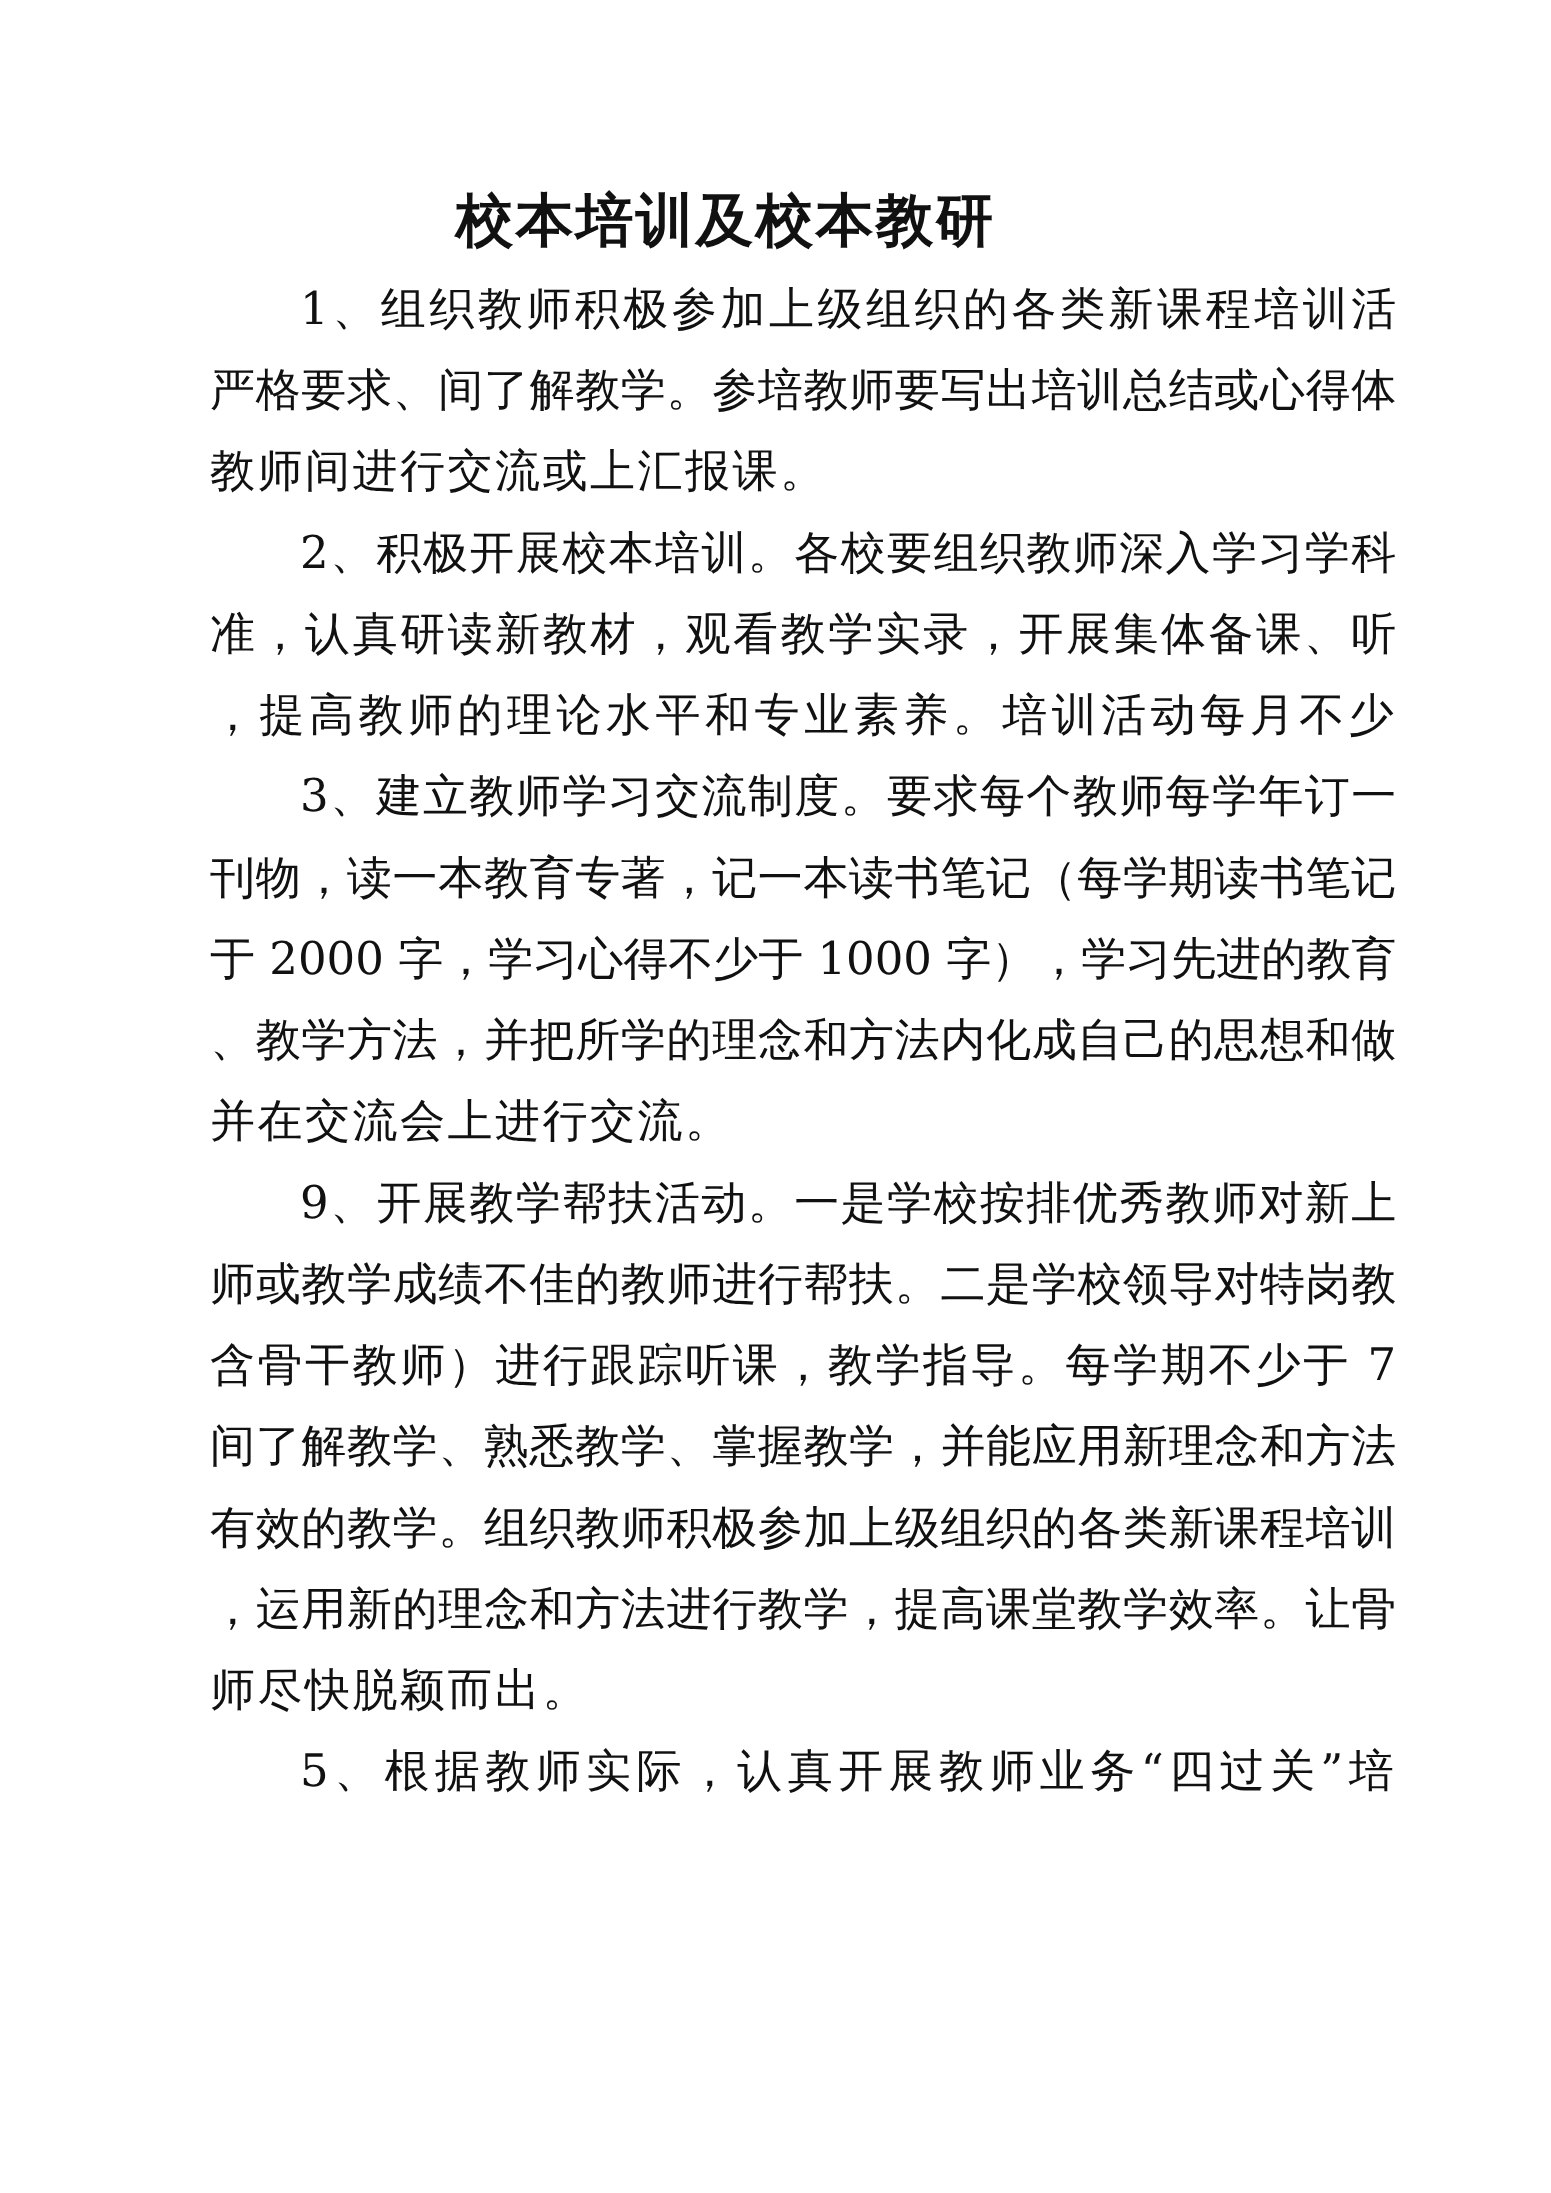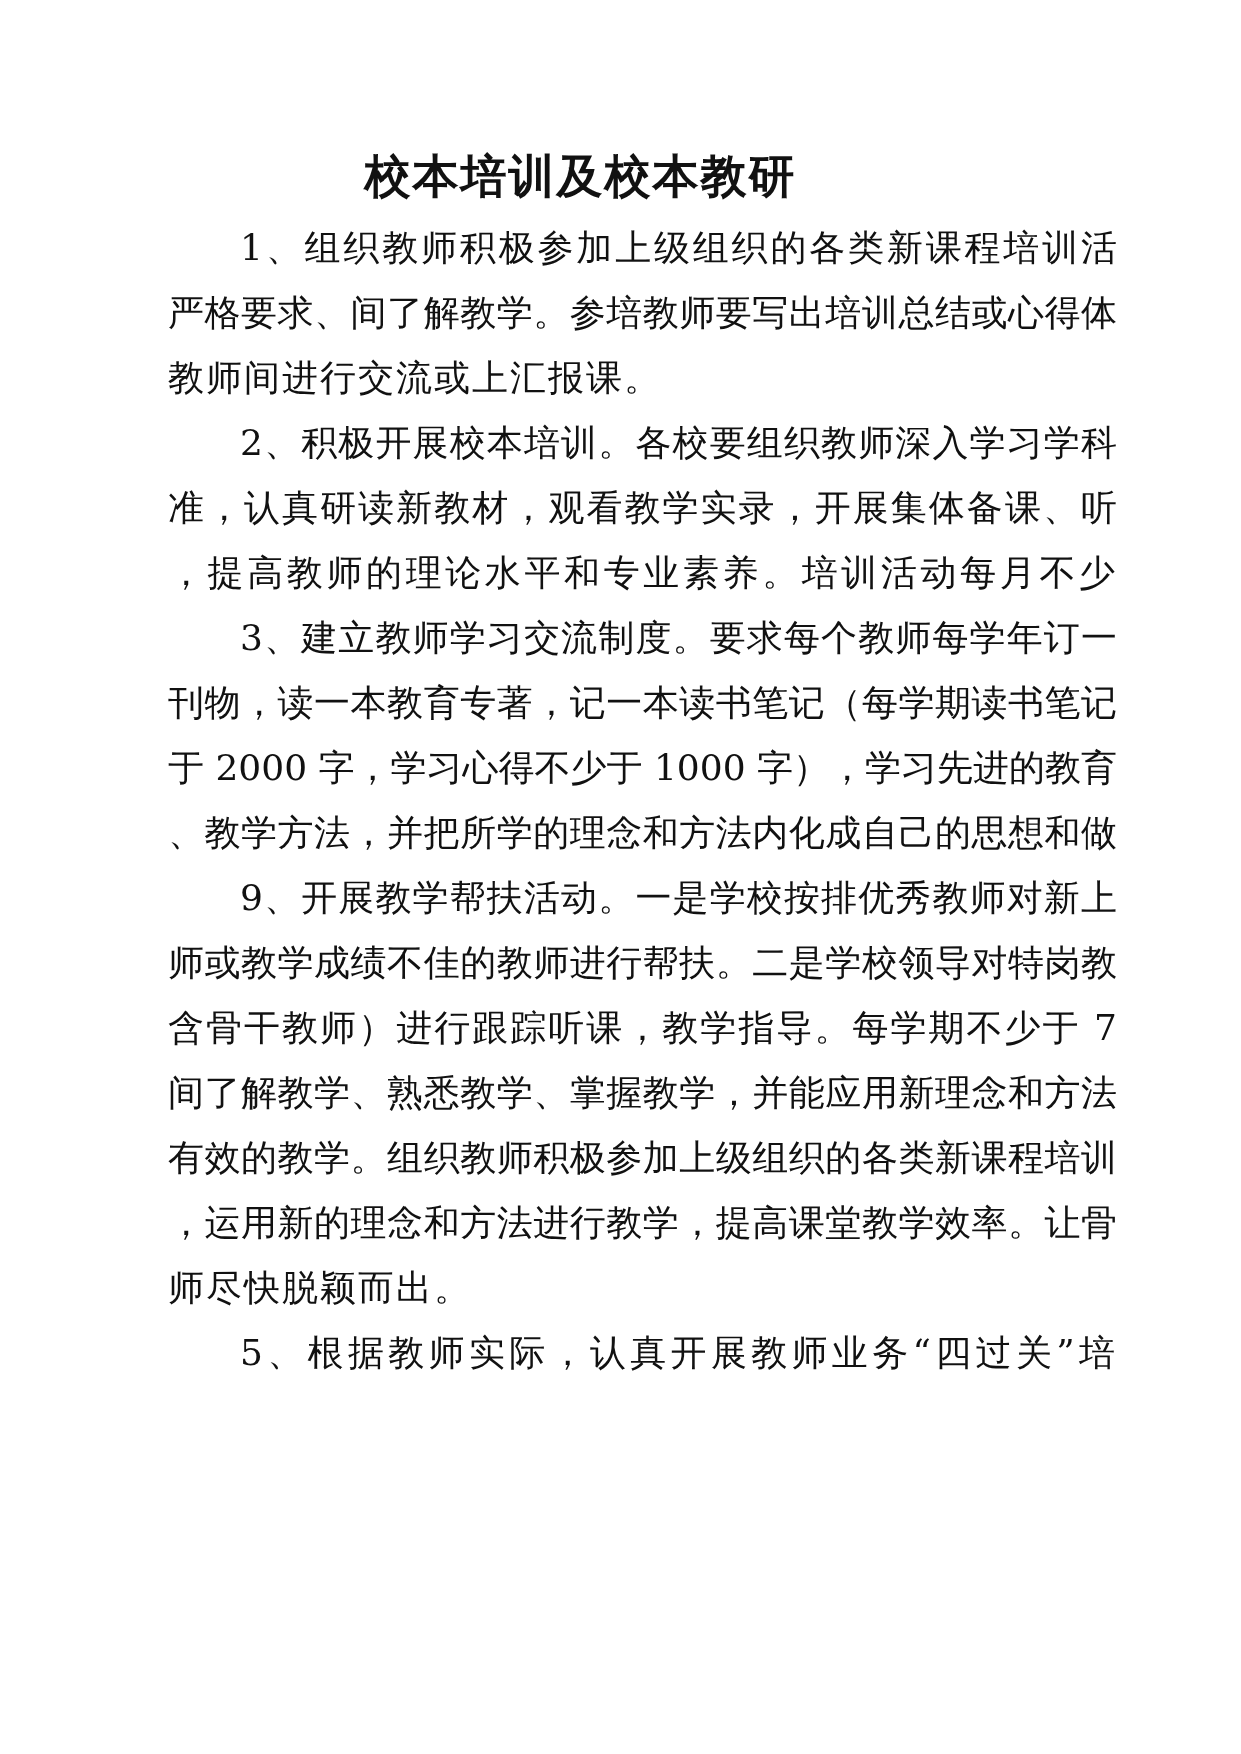--- a/index.html
+++ b/index.html
@@ -75,20 +75,21 @@
         <div class="line first">2、积极开展校本培训。各校要组织教师深入学习学科课程标</div>
         <div class="line">准，认真研读新教材，观看教学实录，开展集体备课、听课、评</div>
         <div class="line last">，提高教师的理论水平和专业素养。培训活动每月不少于 1 次。</div>
       </div>
 
       <div class="para">
         <div class="line first">3、建立教师学习交流制度。要求每个教师每学年订一份教育</div>
         <div class="line">刊物，读一本教育专著，记一本读书笔记（每学期读书笔记不少</div>
         <div class="line">于 2000 字，学习心得不少于 1000 字），学习先进的教育理念</div>
         <div class="line">、教学方法，并把所学的理念和方法内化成自己的思想和做法，</div>
+        <div class="line last">并在交流会上进行交流。</div>
       </div>
 
       <div class="para">
         <div class="line first">9、开展教学帮扶活动。一是学校按排优秀教师对新上岗的教</div>
         <div class="line">师或教学成绩不佳的教师进行帮扶。二是学校领导对特岗教师（</div>
         <div class="line">含骨干教师）进行跟踪听课，教学指导。每学期不少于 7 节，进</div>
         <div class="line">间了解教学、熟悉教学、掌握教学，并能应用新理念和方法进行</div>
         <div class="line">有效的教学。组织教师积极参加上级组织的各类新课程培训活动</div>
         <div class="line">，运用新的理念和方法进行教学，提高课堂教学效率。让骨干教</div>
         <div class="line last">师尽快脱颖而出。</div>

